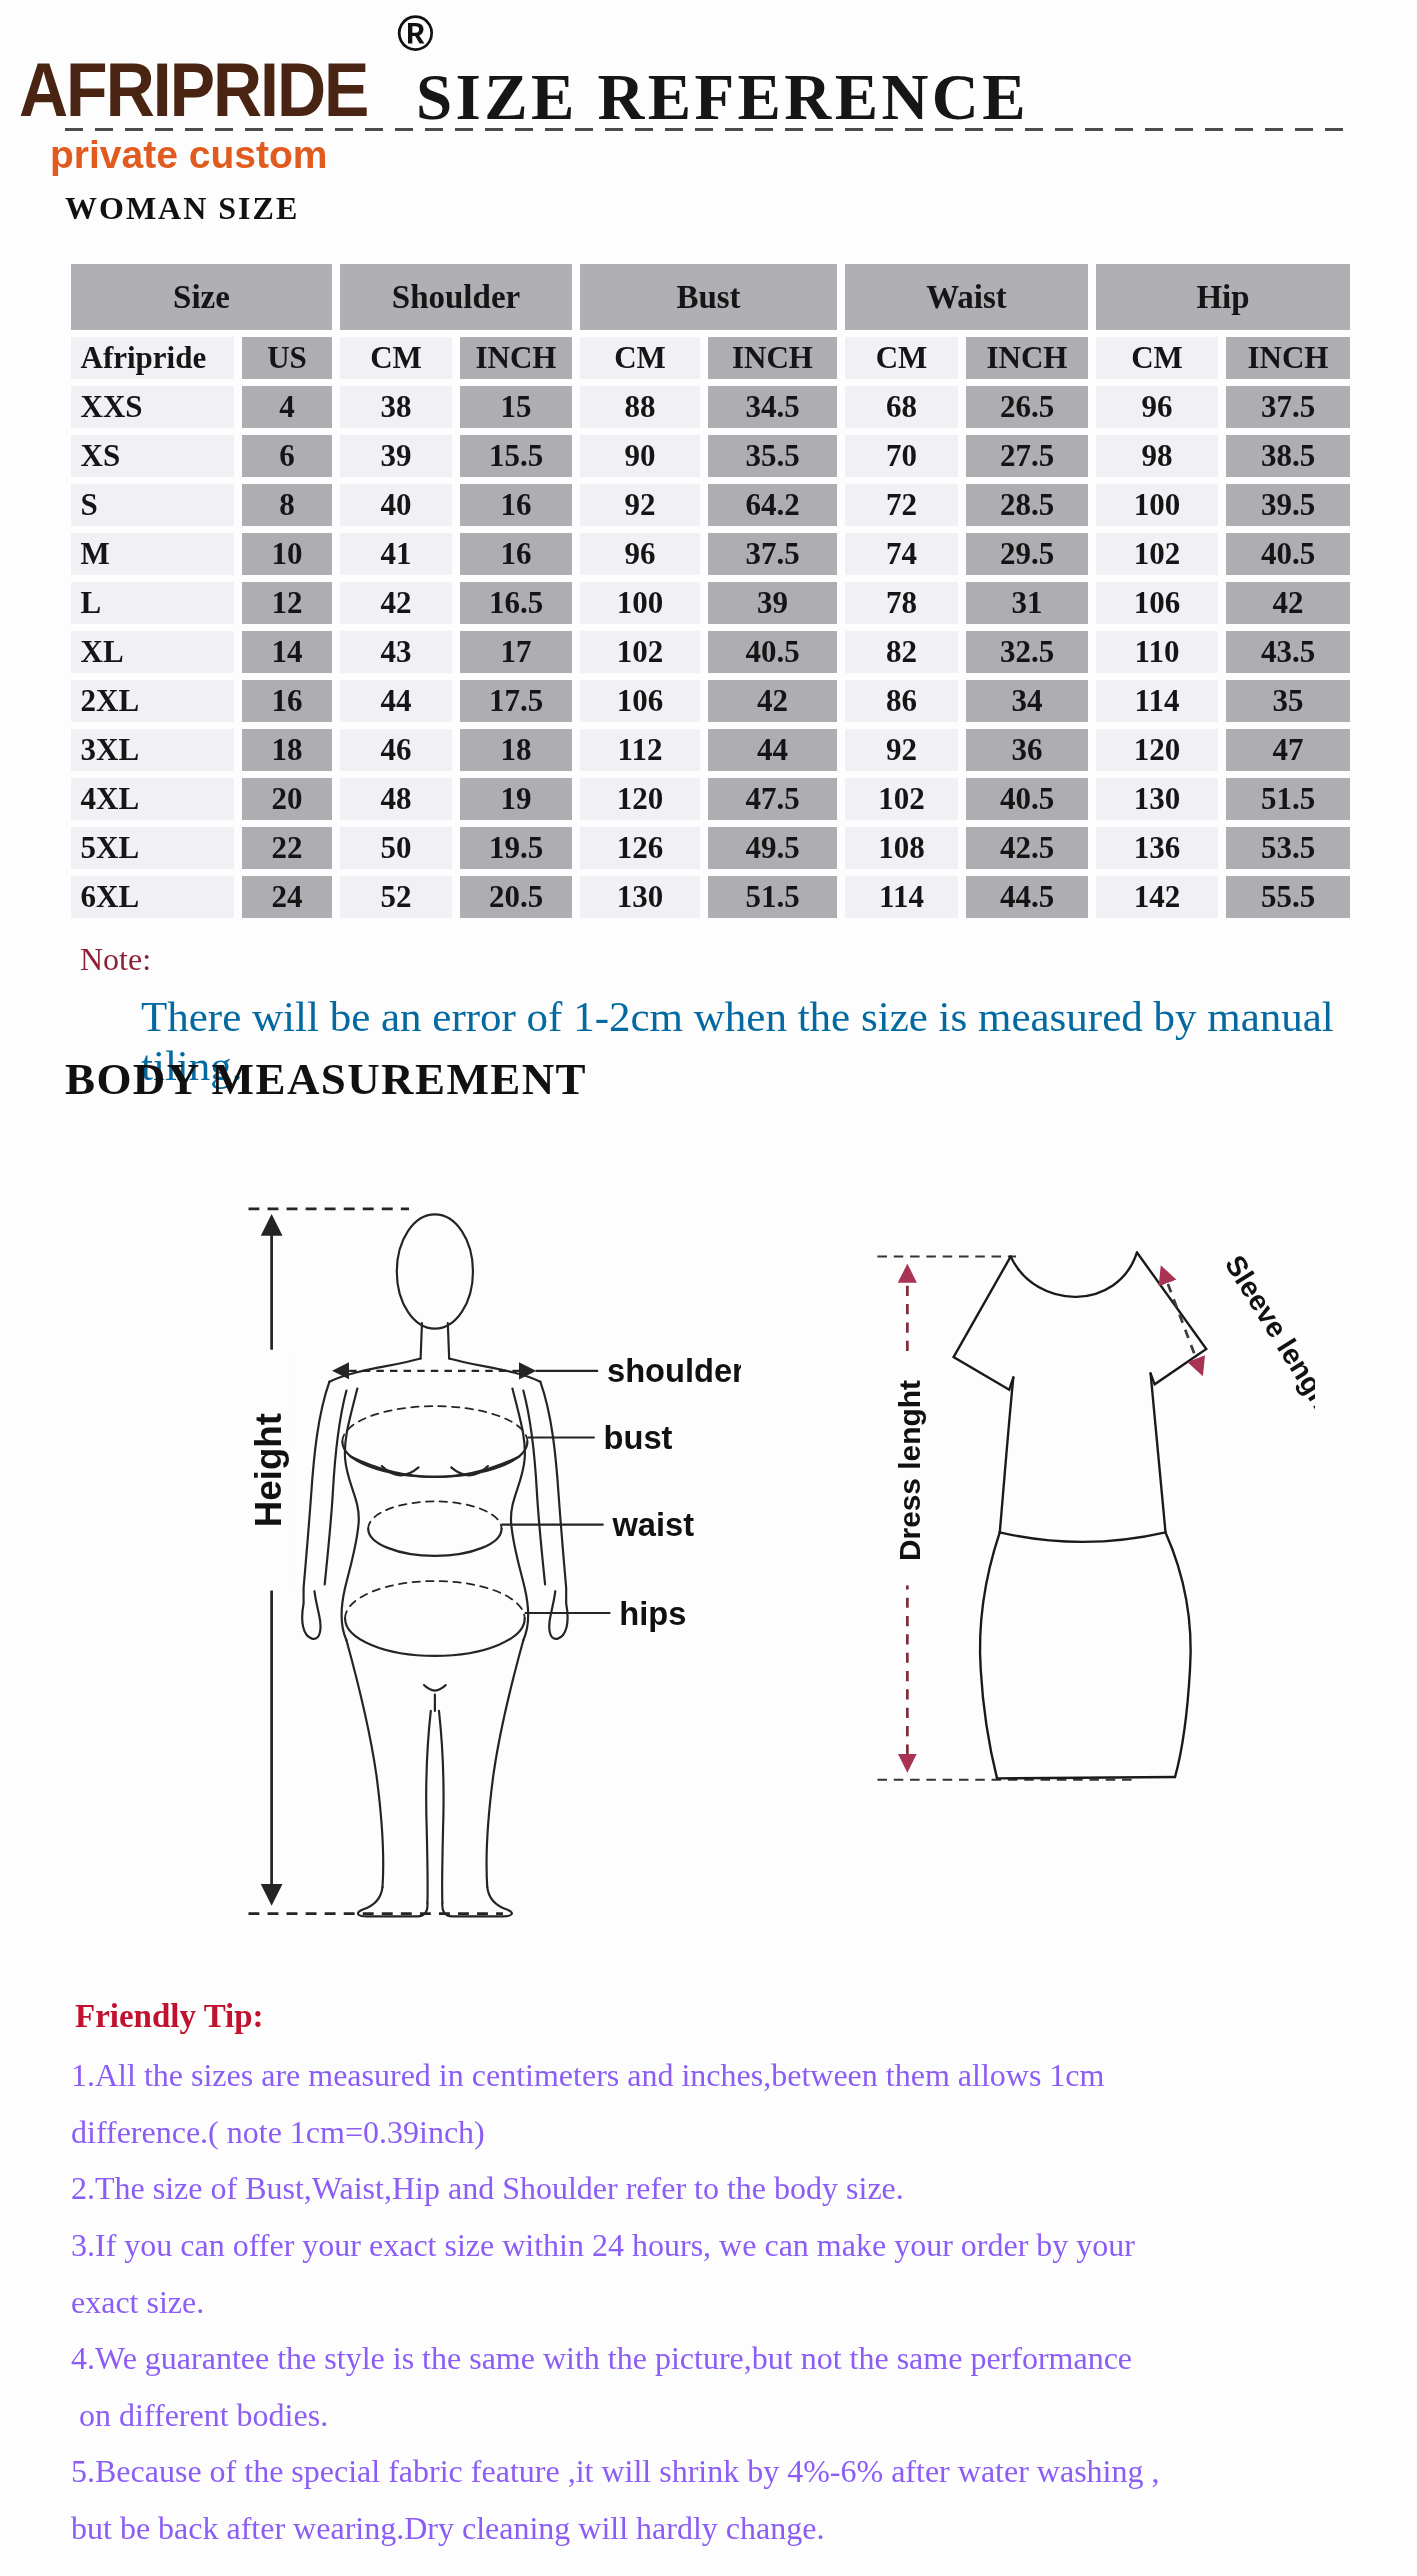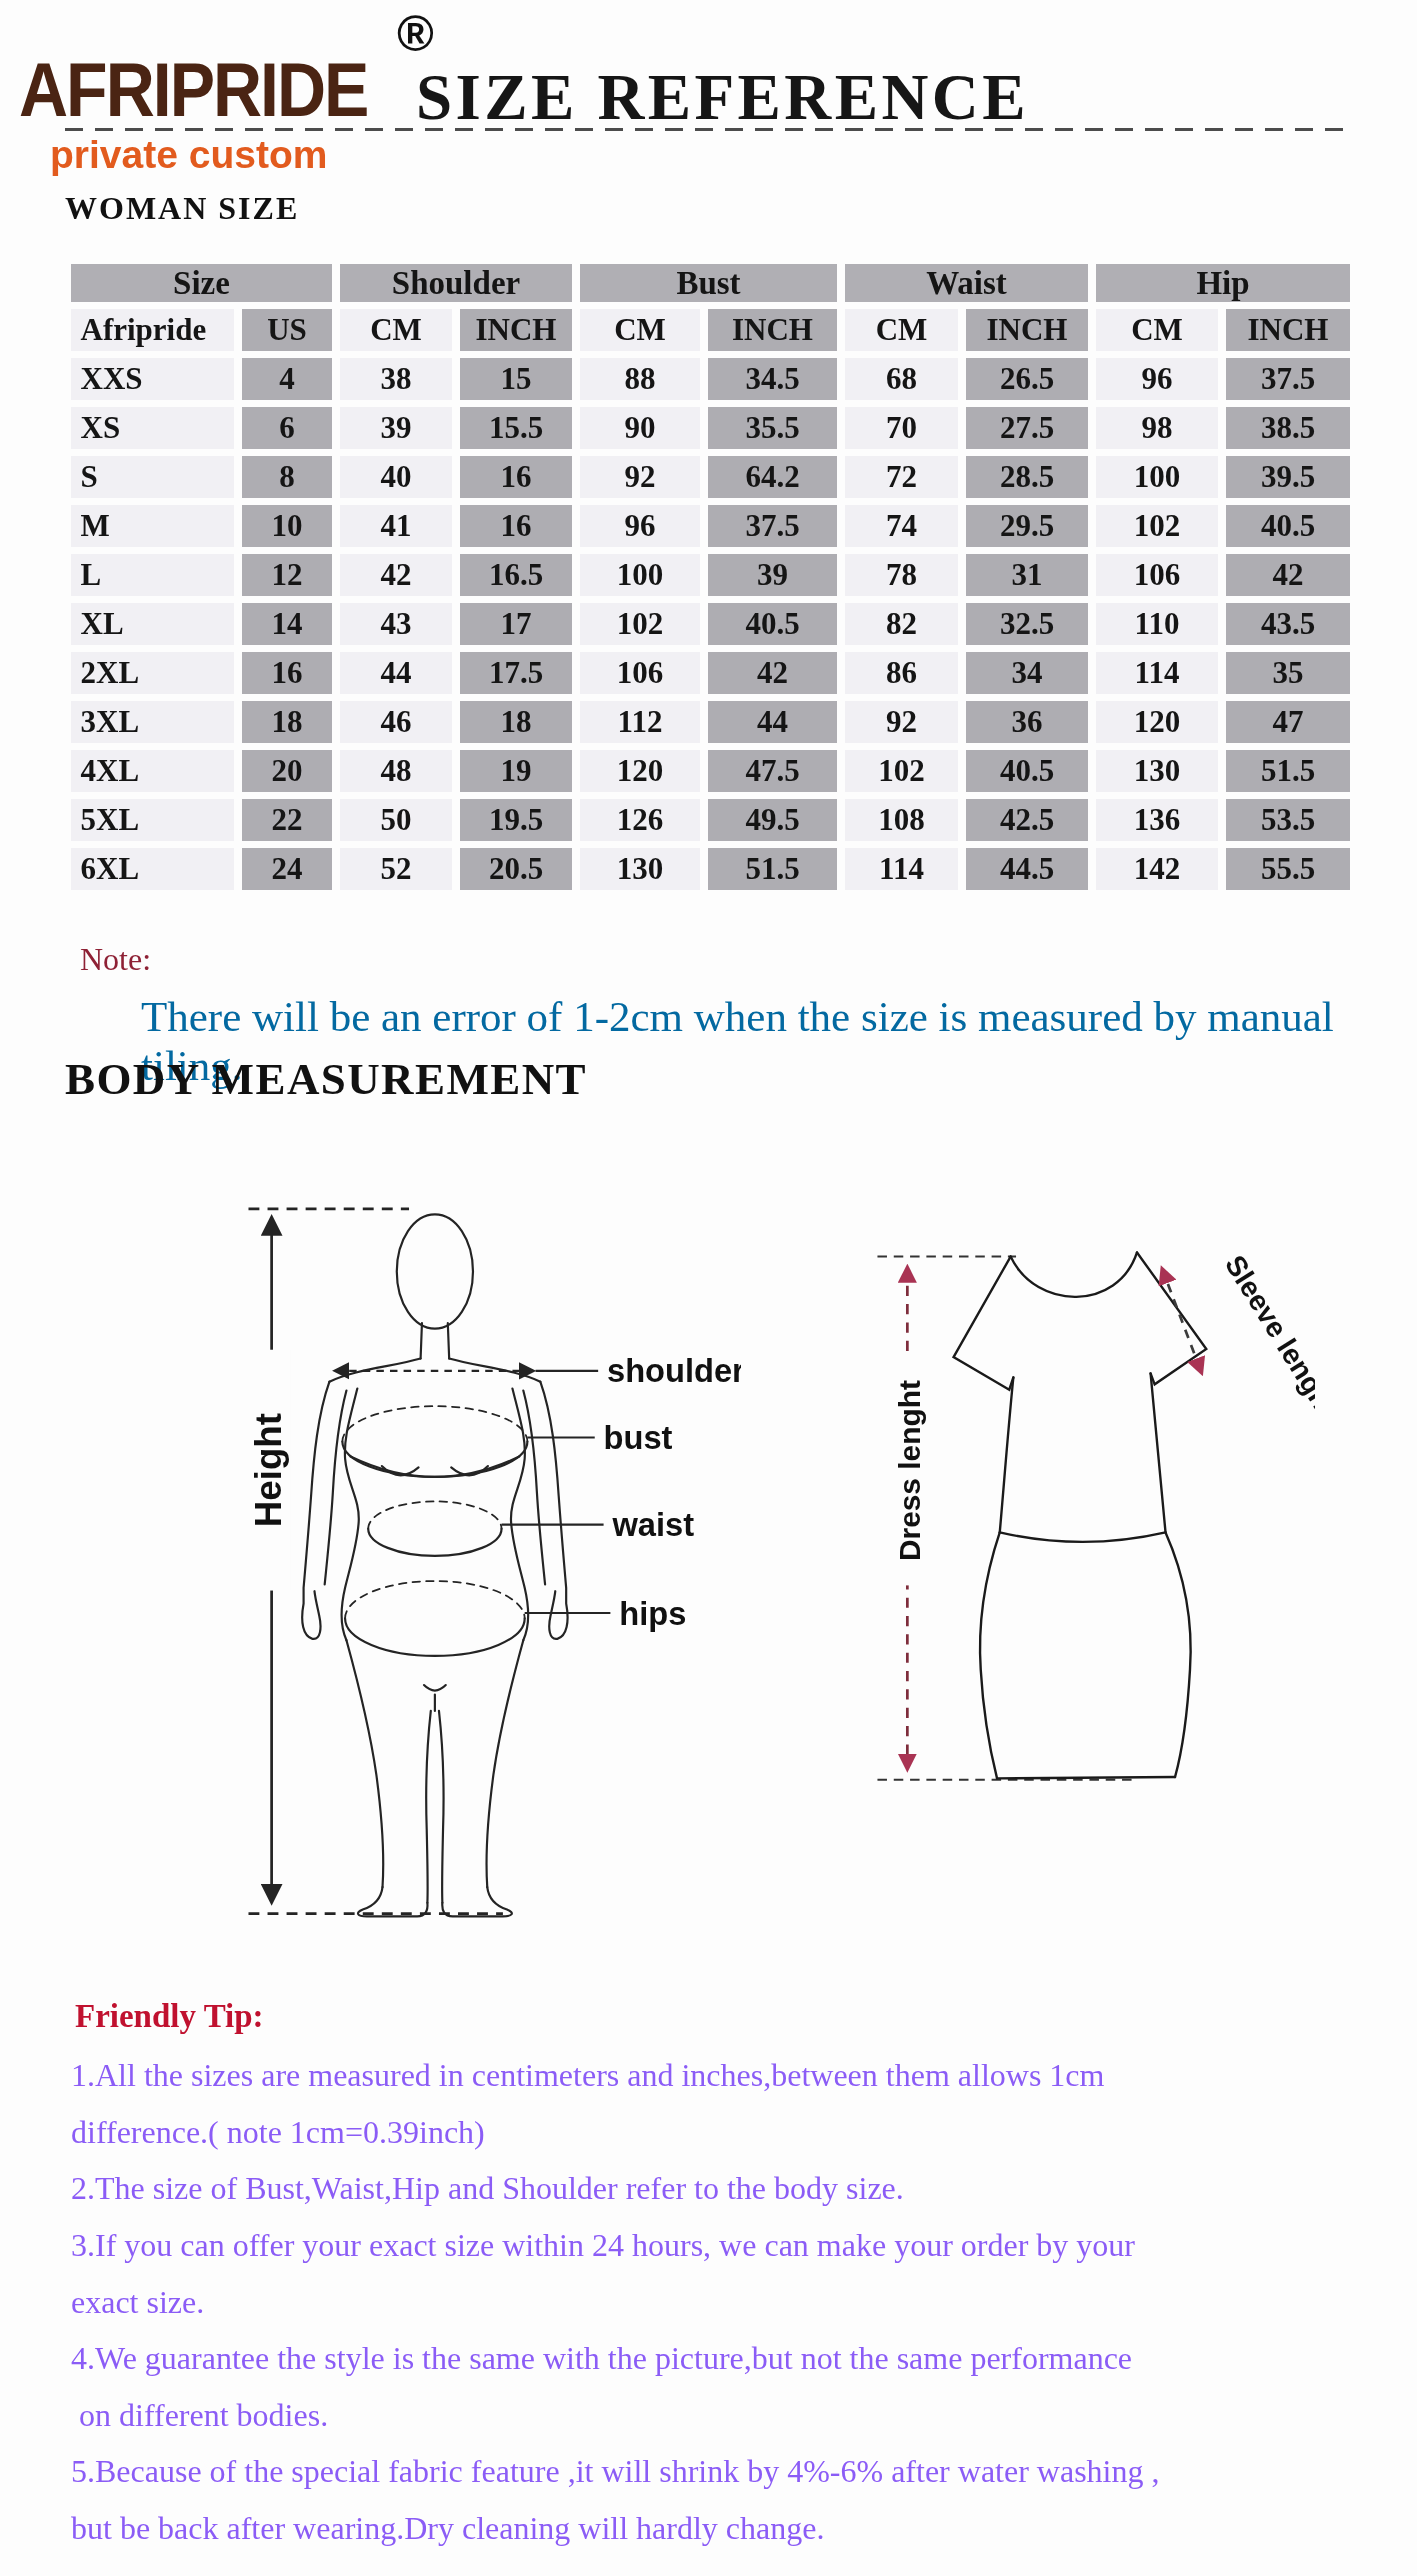--- a/index.html
+++ b/index.html
@@ -20,21 +20,21 @@
 
   
   .h-woman{left:65px;top:190px;font-weight:700;font-size:32px;letter-spacing:2px;color:#111;}
   .h-body{left:65px;top:1053px;font-weight:700;font-size:45px;letter-spacing:1.4px;color:#111;}
 
   
   table.size{position:absolute;left:63px;top:257px;border-collapse:separate;border-spacing:8.2px 7.5px;
              table-layout:fixed;}
   table.size td,table.size th{text-align:center;vertical-align:middle;font-weight:700;
              font-family:"Liberation Serif",serif;color:#151515;padding:0;}
-  .grp th{background:#b0afb4;height:38px;font-size:33px;}
+  .grp th{background:#b0afb4;height:66px;font-size:33px;}
   .sub td{height:42px;font-size:31px;}
   tbody td{height:42px;font-size:31px;}
   .shade{background:#aeadb2;}
   .light{background:#f1f0f4;}
   .name-col{text-align:left !important;padding-left:9.5px !important;}
 
   
   .note-label{left:80px;top:941px;font-size:32px;color:#8e2135;}
   .note-text{left:141px;top:992px;font-size:43px;color:#0369a1;}
 

